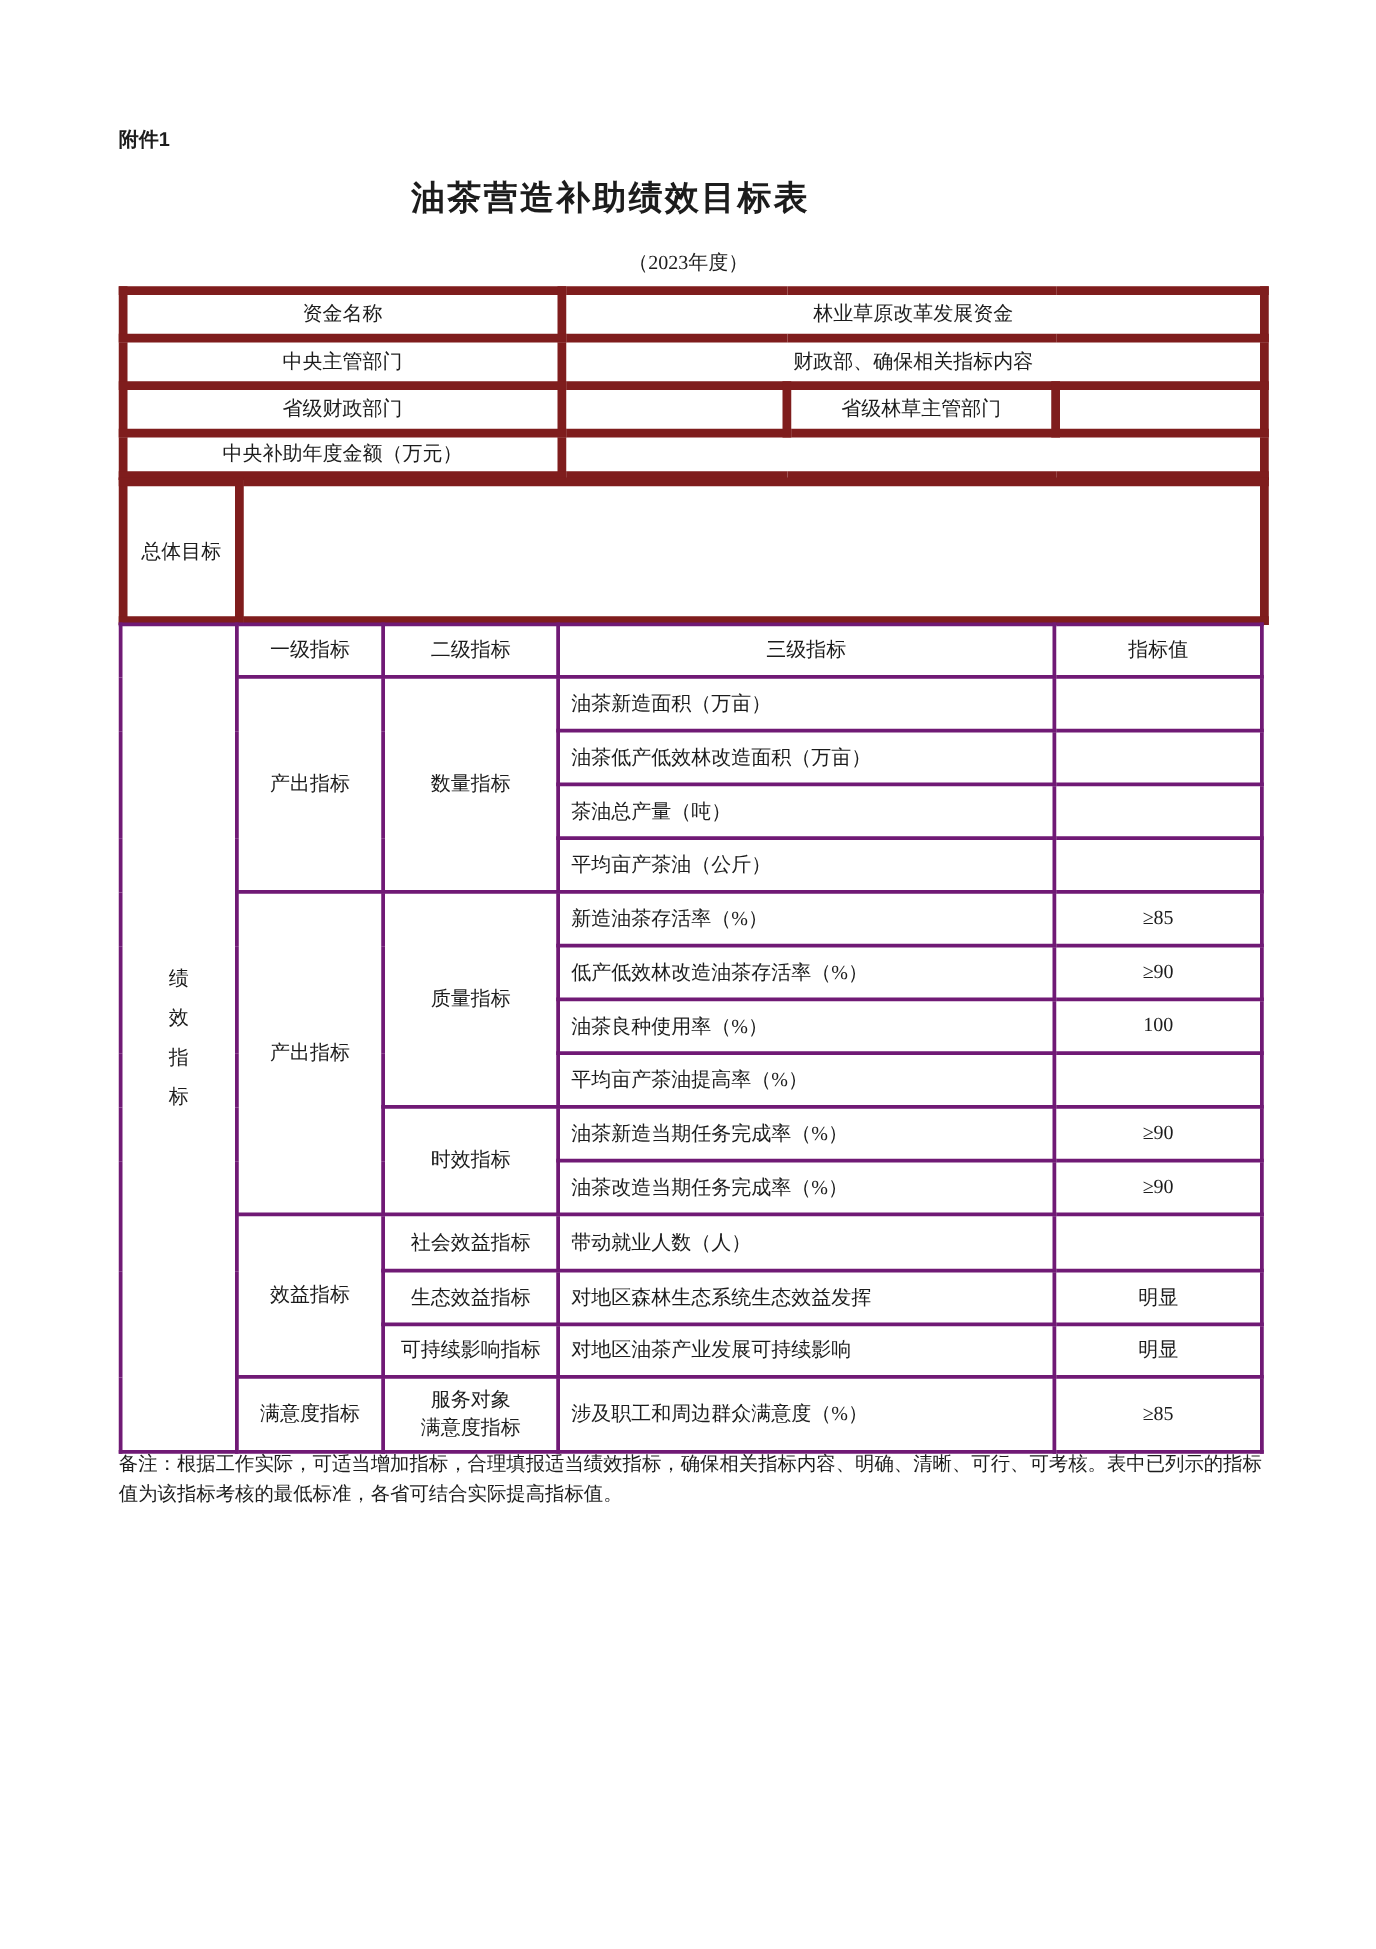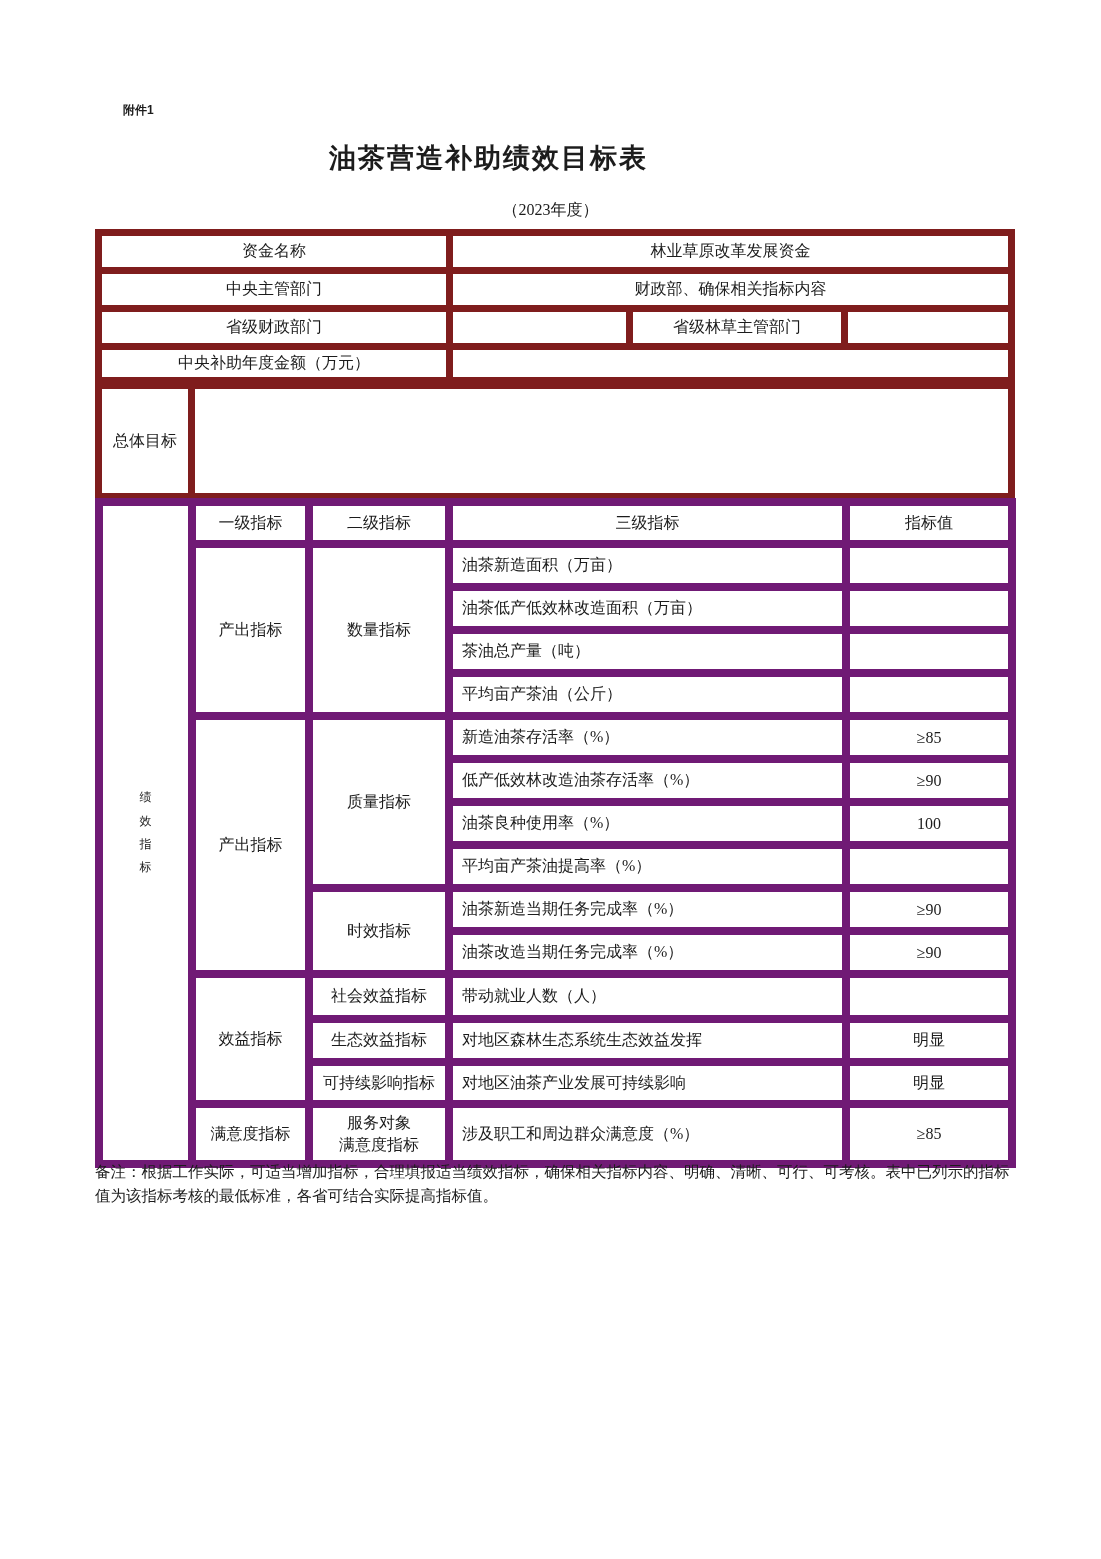--- a/index.html
+++ b/index.html
@@ -10,22 +10,21 @@
     margin: 0 auto;
     background: #ffffff;
     font-family: "Liberation Serif", "DejaVu Serif", serif;
     color: #1c1c1c;
   }
   .attachment {
     position: absolute;
     left: 95px; top: 102px;
     font-family: "Liberation Sans", "DejaVu Sans", sans-serif;
     font-weight: bold;
-    font-size: 12px;
-    margin-left: 28px;
+    font-size: 16px;
   }
   .doc-title {
     position: absolute;
     left: 0; top: 140px; width: 977px;
     text-align: center;
     font-size: 27px;
     font-weight: bold;
     letter-spacing: 2px;
   }
   .doc-subtitle {
@@ -46,28 +45,28 @@
   }
   td {
     text-align: center;
     vertical-align: middle;
     padding: 1px 4px;
     overflow: hidden;
   }
   .t-top td, .t-goal td { border: 7px solid #7f1d1d; }
   .t-goal { margin-top: -2px; }
   .t-ind  { margin-top: -2px; }
-  .t-ind td { border: 8px solid #701a75; }
+  .t-ind td { border: 3px solid #701a75; }
   .cell-left { text-align: left; padding-left: 9px; }
   .v-label {
     width: 1.05em;
     margin: 0 auto;
     word-break: break-all;
     line-height: 1.95;
-    font-size: 12px;
+    font-size: 16px;
   }
   .two-line { white-space: pre-line; line-height: 1.35; }
   .note {
     position: absolute;
     left: 95px; top: 1160px; width: 916px;
     font-size: 15.5px;
     line-height: 1.55;
     text-align: left;
   }
 </style>

